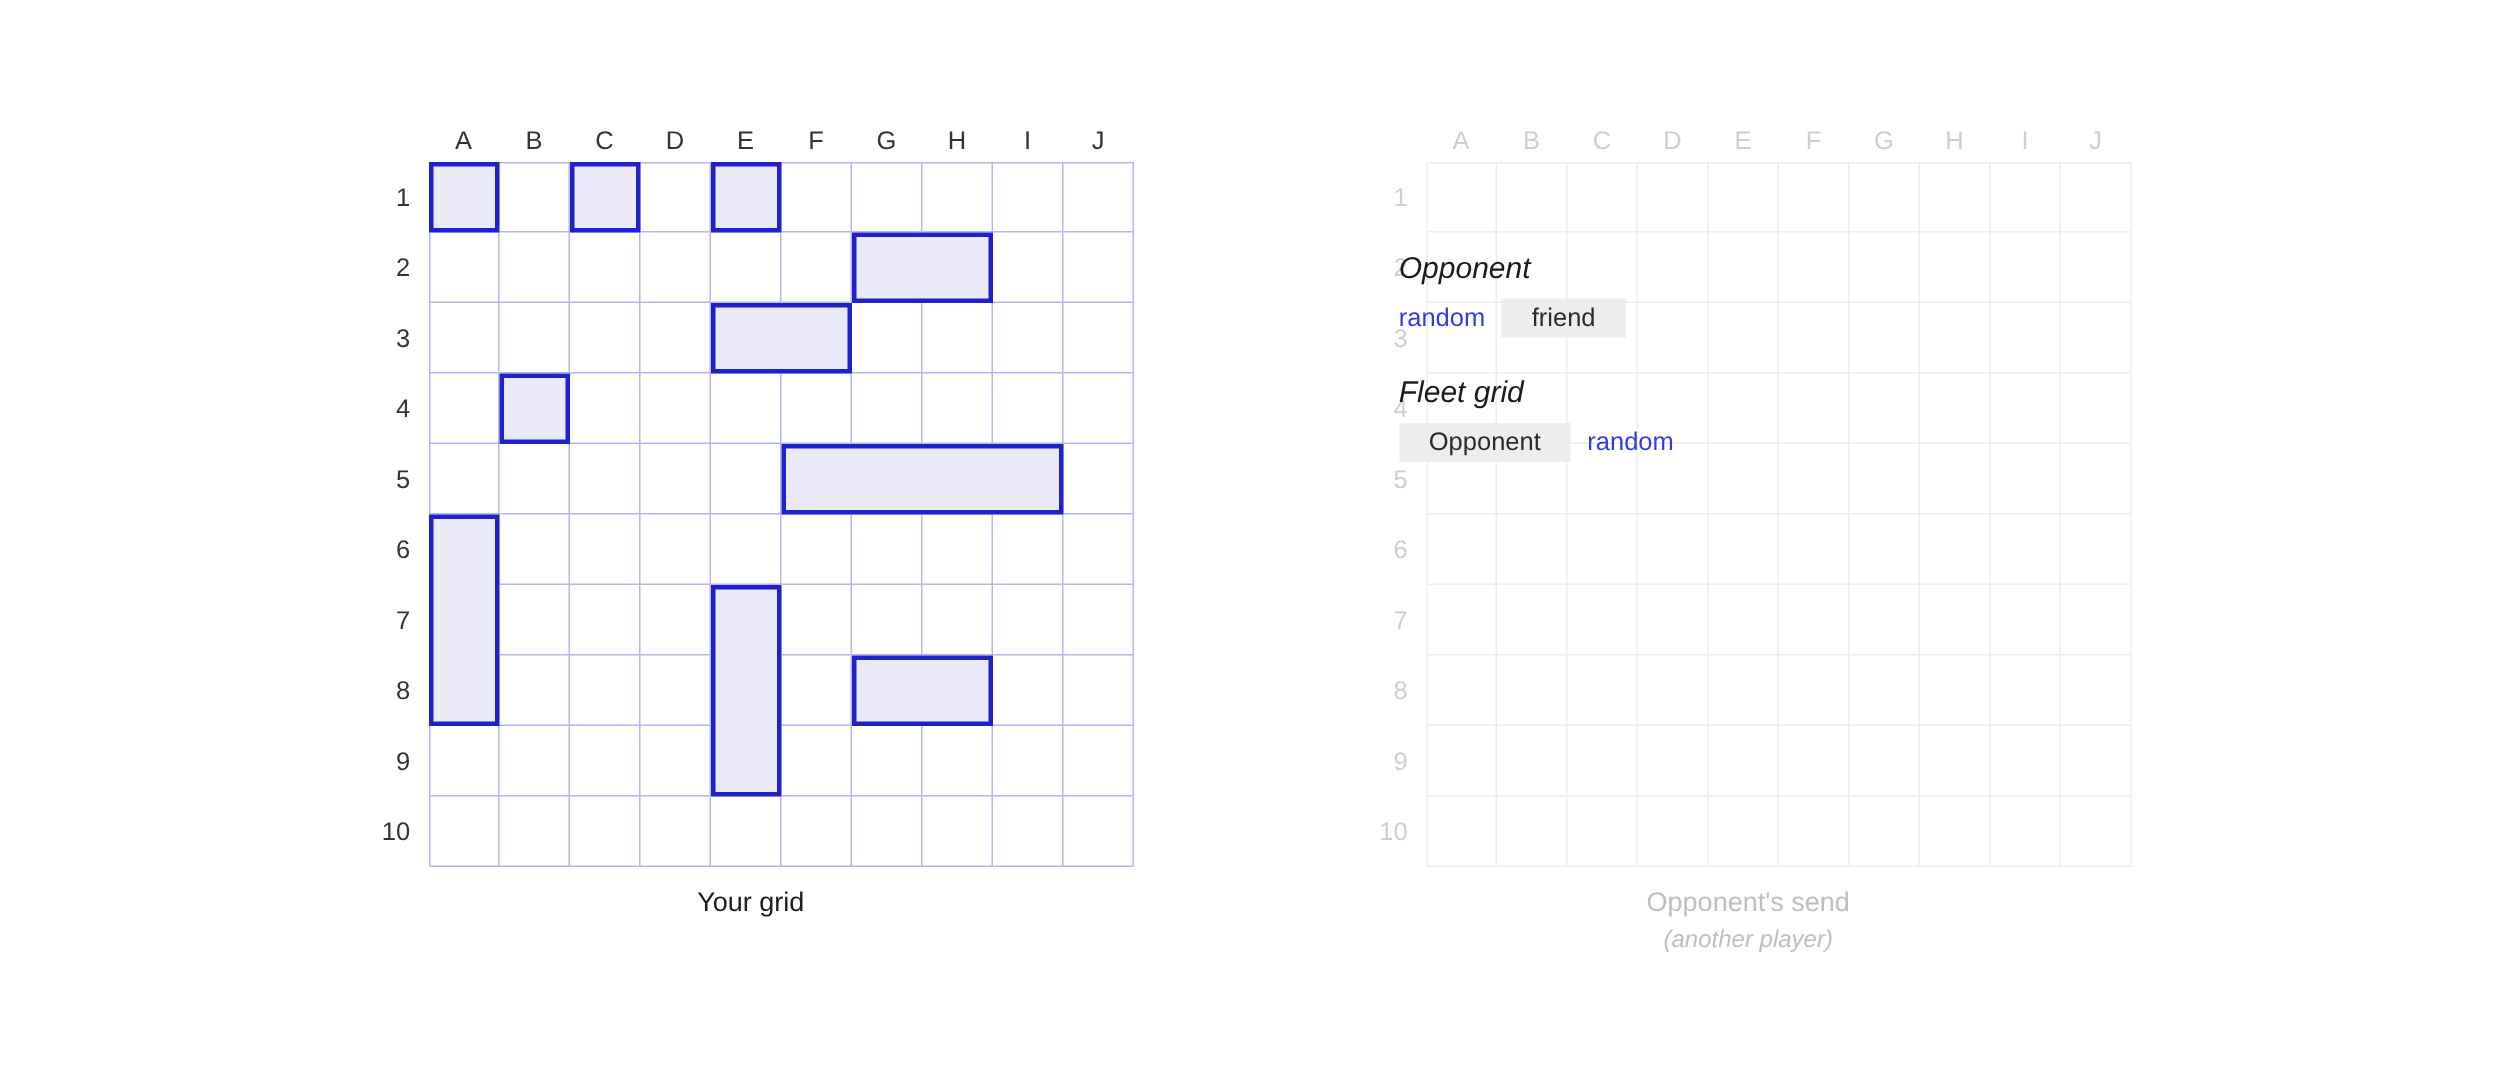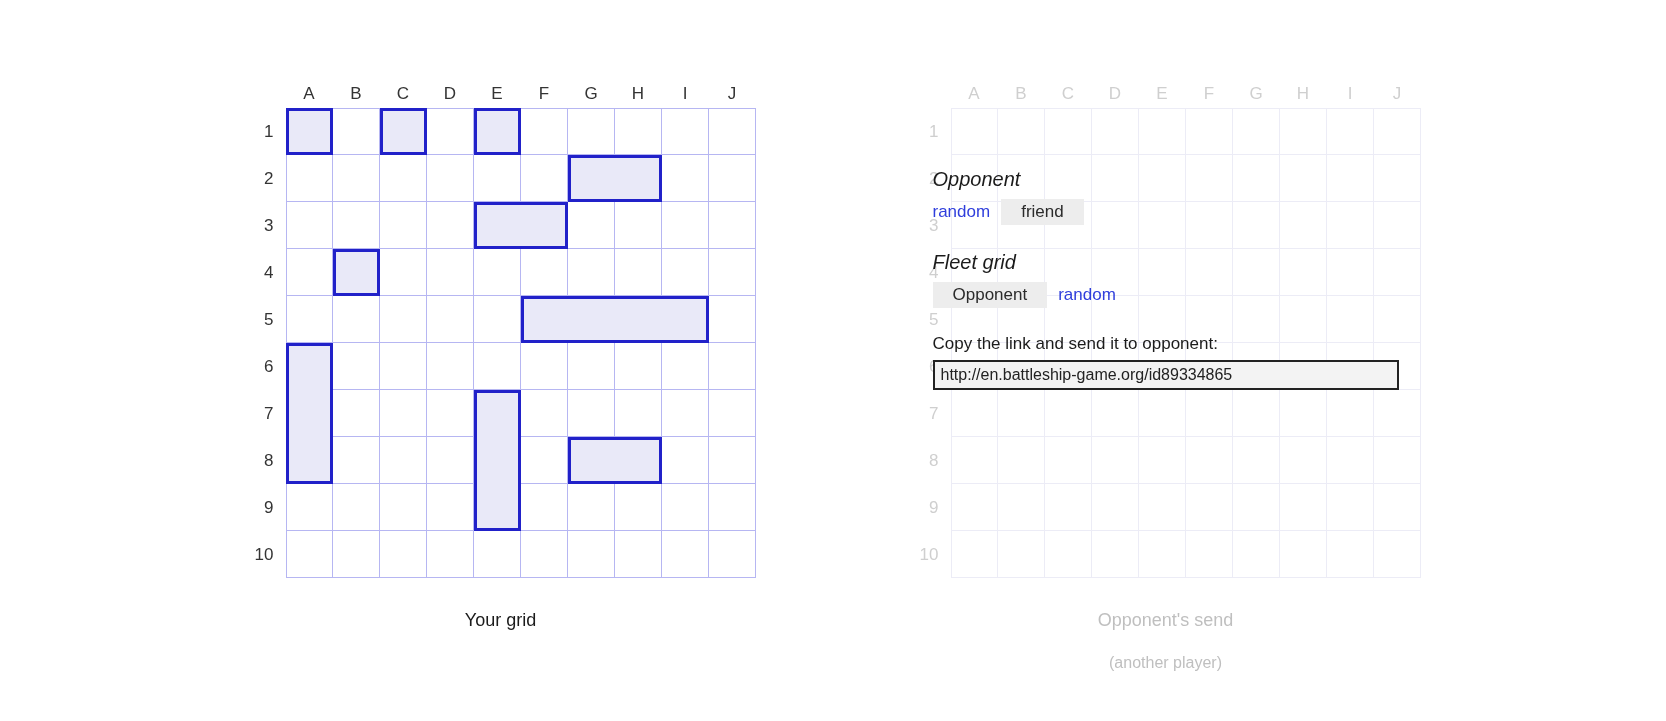--- a/index.html
+++ b/index.html
@@ -63,28 +63,29 @@
     height:calc(var(--cell)*10);
     pointer-events:auto;
   }
   .ship{
     position:absolute;
     border:3px solid var(--ship-border);
     background:var(--ship-fill);
     cursor:move;
   }
   .caption{
-    margin-top:32px;
+    margin-top:13px;
     font-size:18px;
     text-align:left;
   }
   .caption.opp-c{color:var(--muted);}
   .caption-sub{
-    margin-top:23px;
+    margin-top:6px;
     font-size:16px;
+    font-style:italic;
     color:var(--muted);
   }
 
   
   .overlay{
     position:absolute;
     left:22px;
     top:88px;
     right:22px;
     font-size:18px;
@@ -407,24 +408,20 @@
         <div class="section">
           <div class="section-title">Opponent</div>
           <div id="opponent-options"><span class="link">random</span> <span class="pill">friend</span> </div>
         </div>
 
         <div class="section">
           <div class="section-title">Fleet grid</div>
           <div id="fleet-options"><span class="pill">Opponent</span> <span class="link">random</span> </div>
         </div>
 
-        <div class="section" style="margin-bottom:18px">
-          <div class="copy-label">Copy the link and send it to opponent:</div>
-          <input class="url-box" type="text" readonly="" value="http://en.battleship-game.org/id89334865" style="">
-        </div>
 
       </div>
     </div>
     <div class="caption opp-c">Opponent's send</div>
     <div class="caption-sub">(another player)</div>
   </div>
 
 </div>
 
 </body></html>

